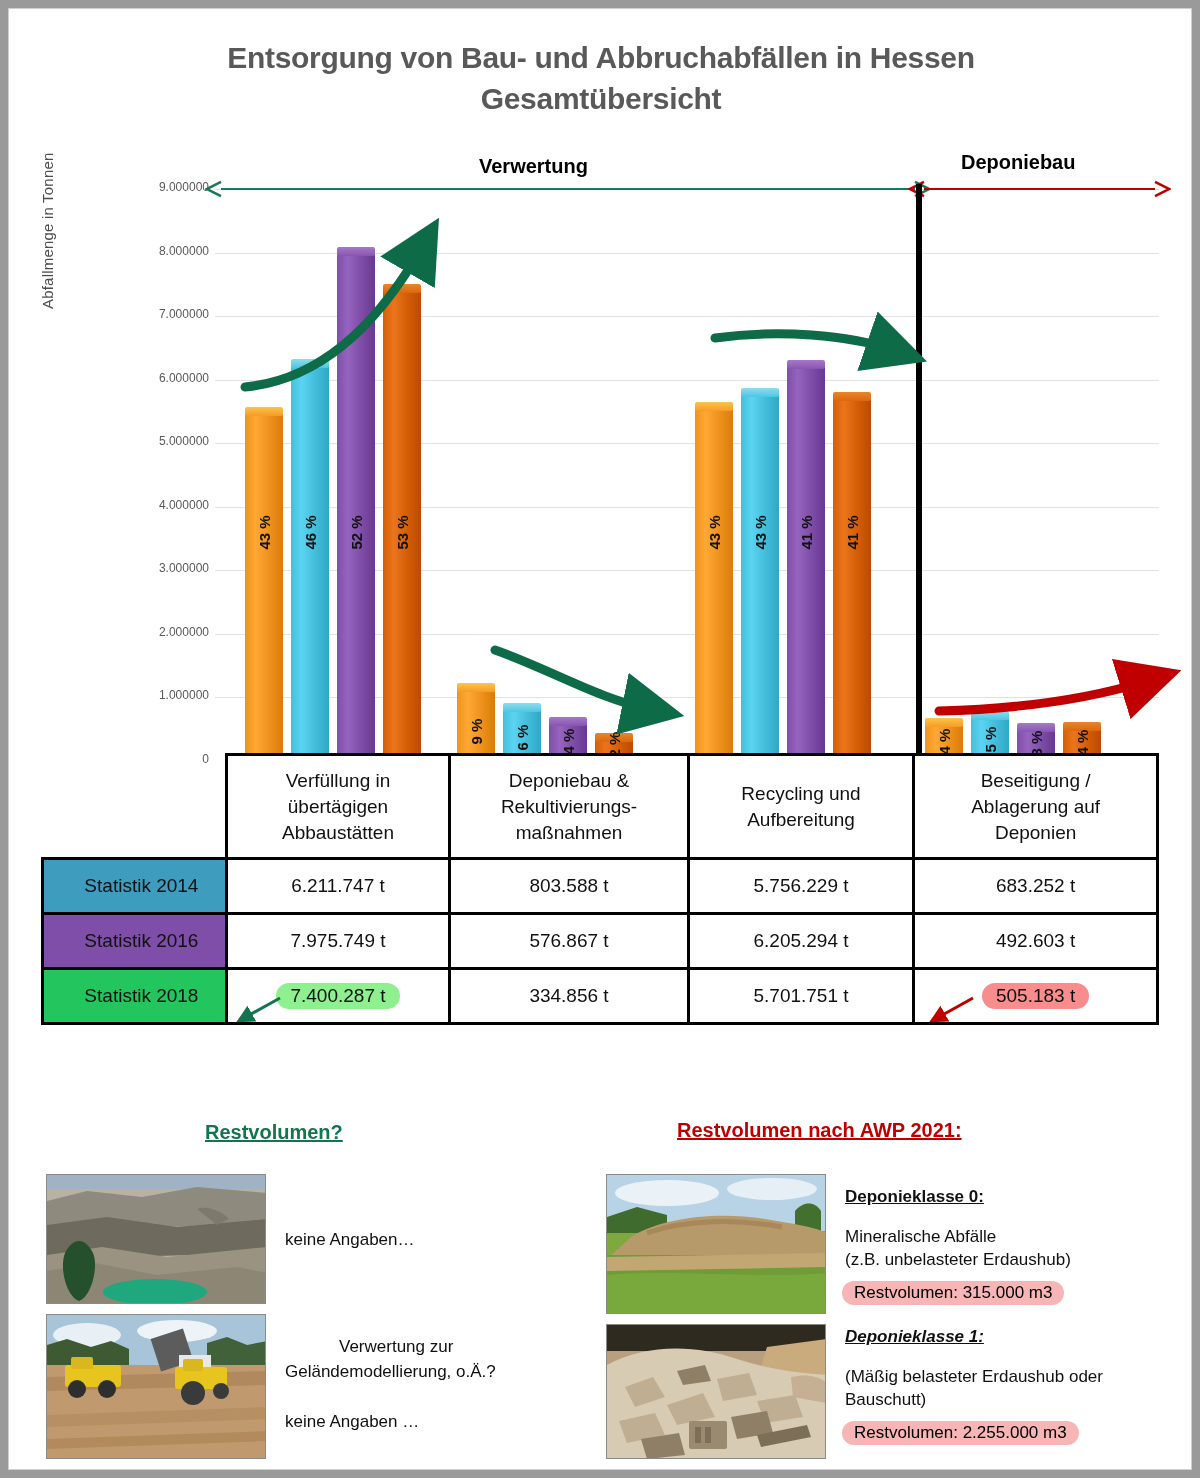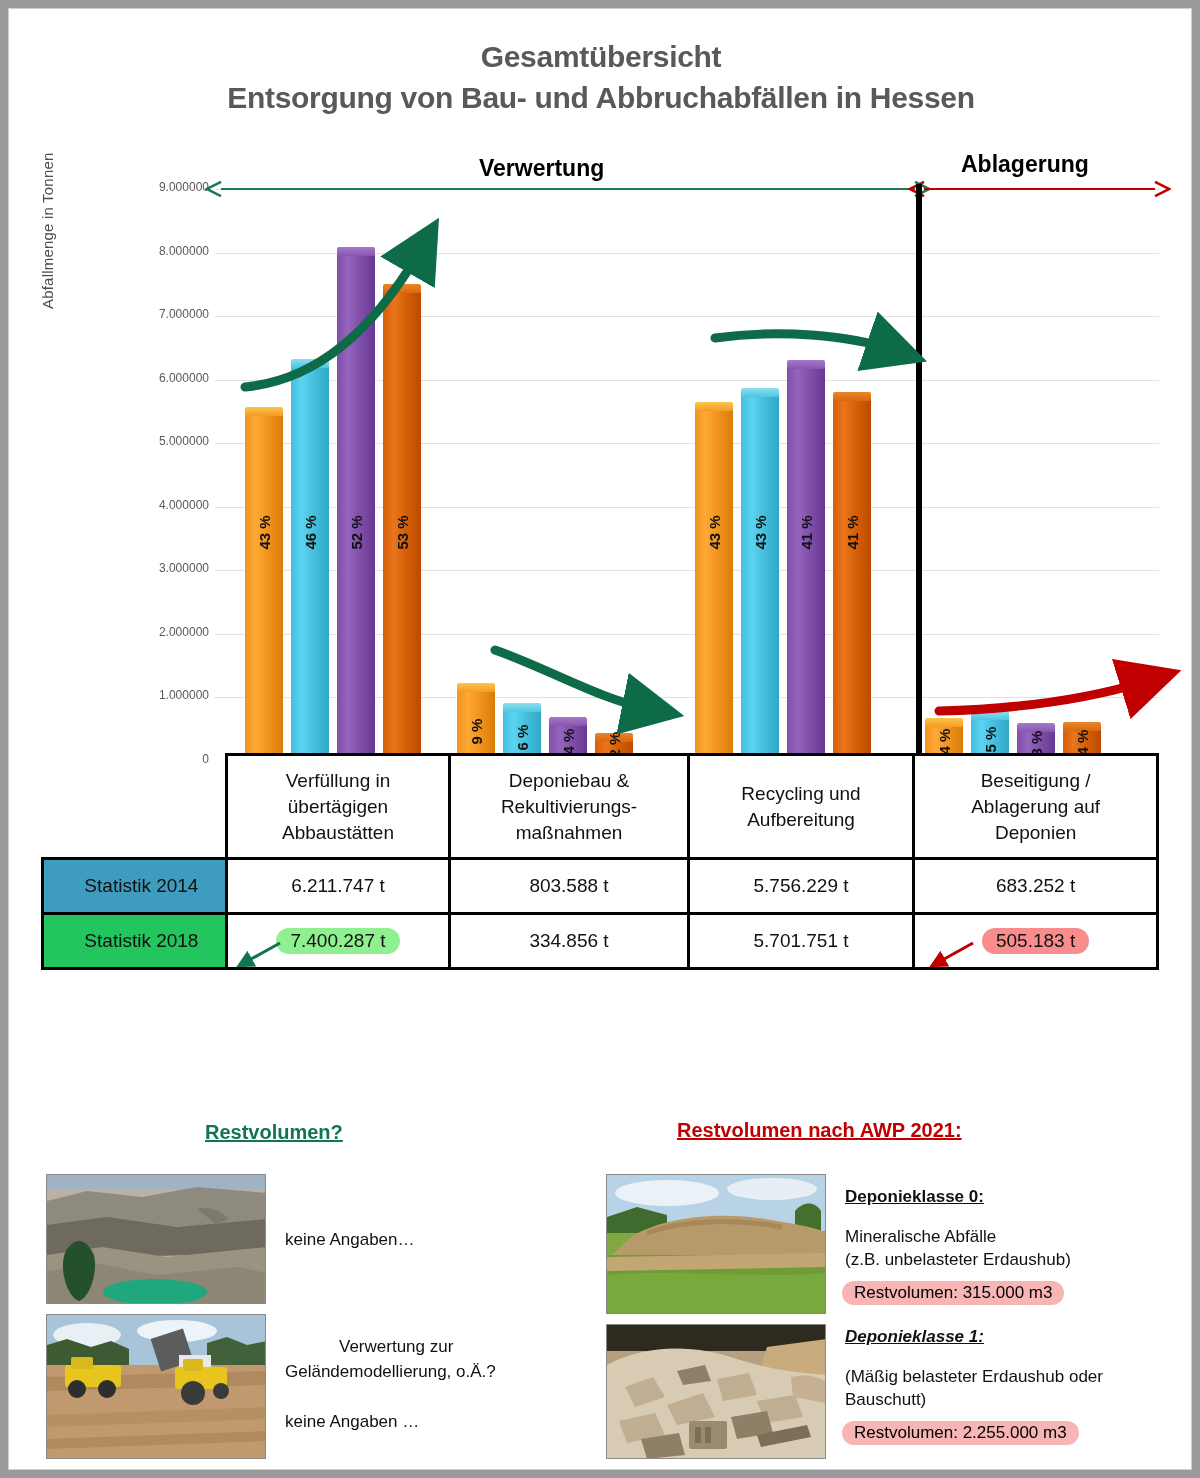--- a/index.html
+++ b/index.html
@@ -48,21 +48,21 @@
   .bar .cap { position:absolute; left:0; top:-7px; width:100%; height:9px;
               border-radius:2px; }
   .bar .pct {
     position:absolute; left:50%; width:70px; margin-left:-35px;
     bottom:0; text-align:center; font-size:15px; font-weight:bold; color:#111;
     transform-origin:center; transform:rotate(-90deg);
     white-space:nowrap;
   }
 
   
-  .sec-label { position:absolute; font-size:23px; font-weight:bold; }
+  .sec-label { position:absolute; font-size:20px; font-weight:bold; }
   .divider { position:absolute; background:#000; width:6px; }
 
   
   #table { position:absolute; left:32px; top:744px; width:1118px; }
   .tbl { border-collapse:collapse; width:100%; table-layout:fixed; }
   .tbl td { border:3px solid #000; font-size:19px; color:#111;
             text-align:center; background:#fff; }
   .hdr-spacer { border:none !important; background:transparent !important; }
   .hdr td { height:104px; line-height:26px; vertical-align:middle; }
   .legend-cell {
@@ -85,22 +85,22 @@
   .dk-h { font-weight:bold; text-decoration:underline; font-size:17px; }
   .vol-pill { display:inline-block; background:#f8b5b5; border-radius:13px;
               padding:2px 12px; font-size:17px; }
 </style>
 </head>
 <body>
 
 <div id="page">
 
   <div class="title-block">
+    <div class="title-line title-2">Entsorgung von Bau- und Abbruchabfällen in Hessen</div>
     <div class="title-line title-1">Gesamtübersicht</div>
-    <div class="title-line title-2">Entsorgung von Bau- und Abbruchabfällen in Hessen</div>
   </div>
 
   <div id="chart">
 
     <div class="ylabel">Abfallmenge  in Tonnen</div>
 
     <div class="ytick-wrap" id="yticks">
         <div class="ytick" style="top: 752px;">0</div>
         <div class="ytick" style="top: 688.444px;">1.000000</div>
         <div class="ytick" style="top: 624.889px;">2.000000</div>
@@ -118,21 +118,21 @@
         <div class="gridline" style="top: 561.333px;"></div>
         <div class="gridline" style="top: 497.778px;"></div>
         <div class="gridline" style="top: 434.222px;"></div>
         <div class="gridline" style="top: 370.667px;"></div>
         <div class="gridline" style="top: 307.111px;"></div>
         <div class="gridline" style="top: 243.556px;"></div>
         <div class="gridline" style="top: 180px;"></div>
       </div>
 
     <div class="sec-label" id="lbl-verw" style="left:470px; top:146px;">Verwertung</div>
-    <div class="sec-label" id="lbl-bes" style="left:952px; top:142px;">Ablagerung</div>
+    <div class="sec-label" id="lbl-bes" style="left:952px; top:142px;">Deponiebau</div>
 
     <svg id="sec-arrows" width="1184" height="220" style="position:absolute;left:0;top:0;pointer-events:none">
       <defs>
         <marker id="gL" markerWidth="10" markerHeight="10" refX="9" refY="5" orient="auto">
           <path d="M9,1 L1,5 L9,9" fill="none" stroke="#1a7a55" stroke-width="1.4"></path>
         </marker>
         <marker id="gR" markerWidth="10" markerHeight="10" refX="1" refY="5" orient="auto">
           <path d="M1,1 L9,5 L1,9" fill="none" stroke="#1a7a55" stroke-width="1.4"></path>
         </marker>
         <marker id="rL" markerWidth="10" markerHeight="10" refX="9" refY="5" orient="auto">
@@ -292,20 +292,27 @@
             </td>
           </tr>
           <tr>
             <td class="legend-cell" style="background: rgb(62, 157, 190);">Statistik 2014</td>
             <td class="row-cell">6.211.747 t</td>
             <td class="row-cell">803.588 t</td>
             <td class="row-cell">5.756.229 t</td>
             <td class="row-cell">683.252 t</td>
           </tr>
           <tr>
+            <td class="legend-cell" style="background: rgb(126, 78, 168);">Statistik 2016</td>
+            <td class="row-cell">7.975.749 t</td>
+            <td class="row-cell">576.867 t</td>
+            <td class="row-cell">6.205.294 t</td>
+            <td class="row-cell">492.603 t</td>
+          </tr>
+          <tr>
             <td class="legend-cell" style="background: #22c55e;">Statistik 2018</td>
             <td class="row-cell" style="position: relative;"><span class="pill-g">7.400.287 t</span><svg width="46" height="30" viewBox="0 0 46 30" style="position: absolute; left: 8px; top: 26px; overflow: visible;">
                 <defs>
                   <marker id="ca30" markerWidth="6" markerHeight="6" refX="3" refY="3" orient="auto">
                     <path d="M0,0 L6,3 L0,6 Z" fill="#13754f"></path>
                   </marker>
                 </defs>
                 <line x1="44" y1="2" x2="8" y2="22" stroke="#13754f" stroke-width="3" marker-end="url(#ca30)"></line>
               </svg></td>
             <td class="row-cell">334.856 t</td>

